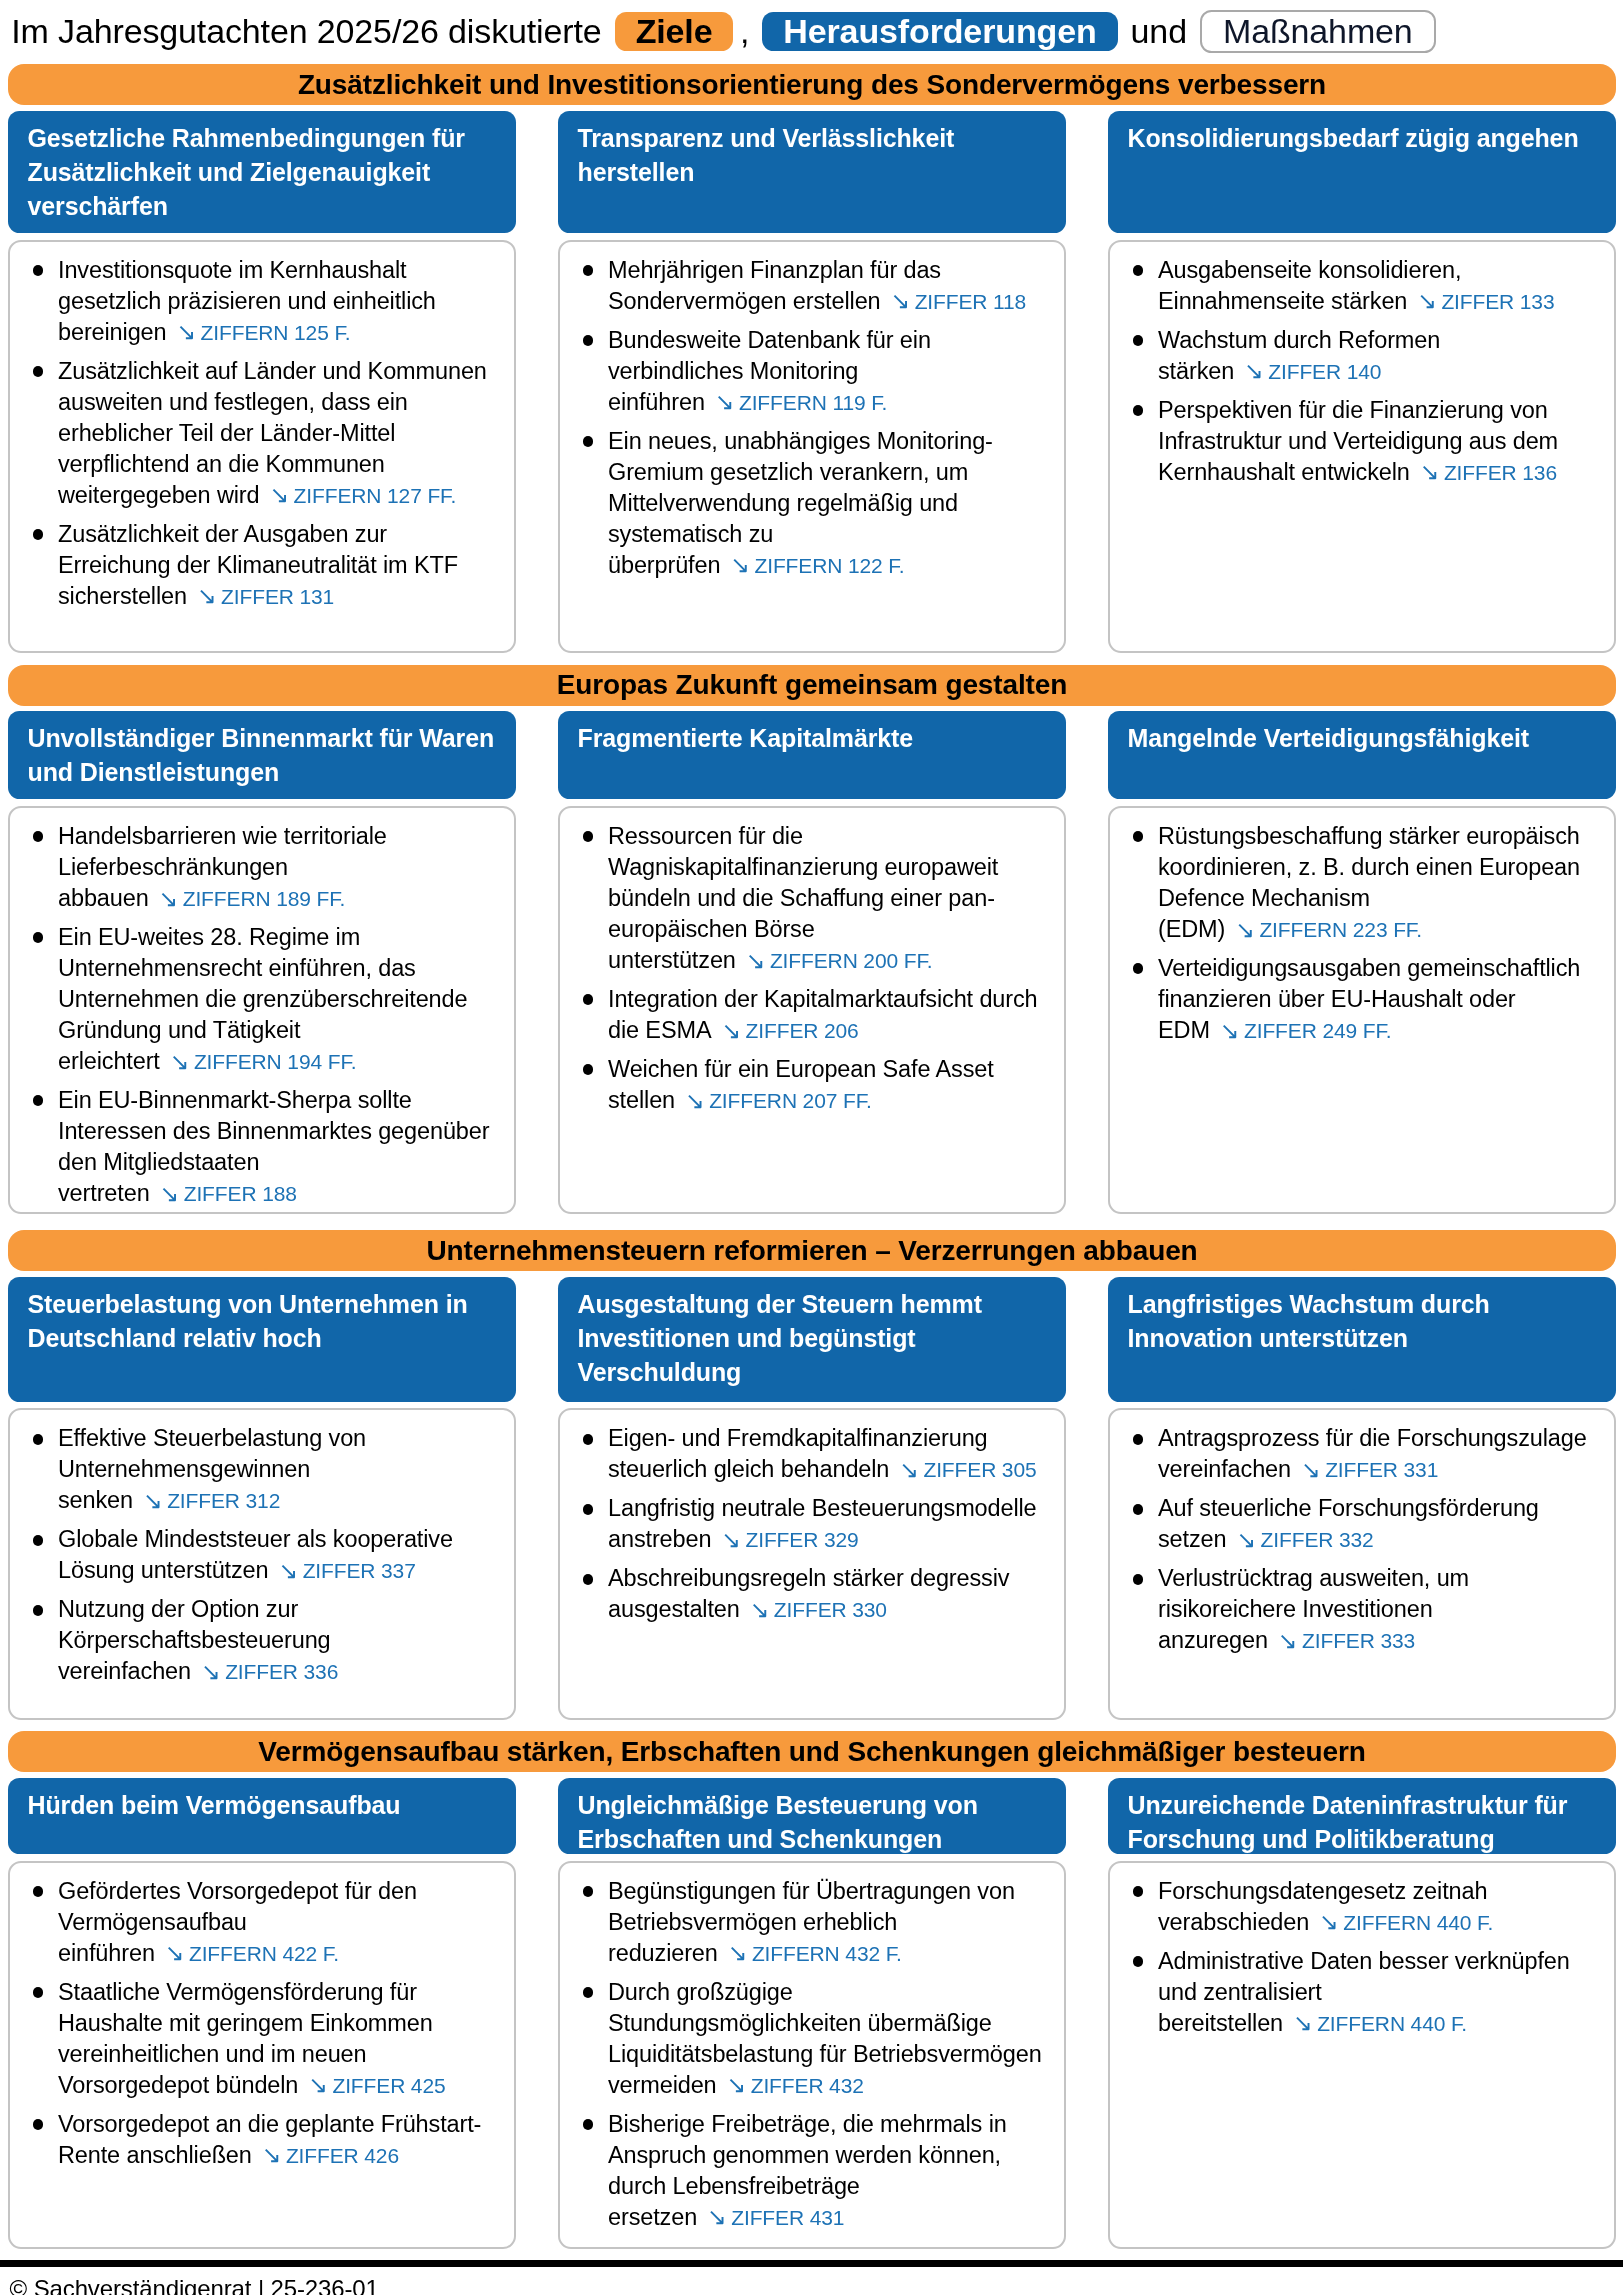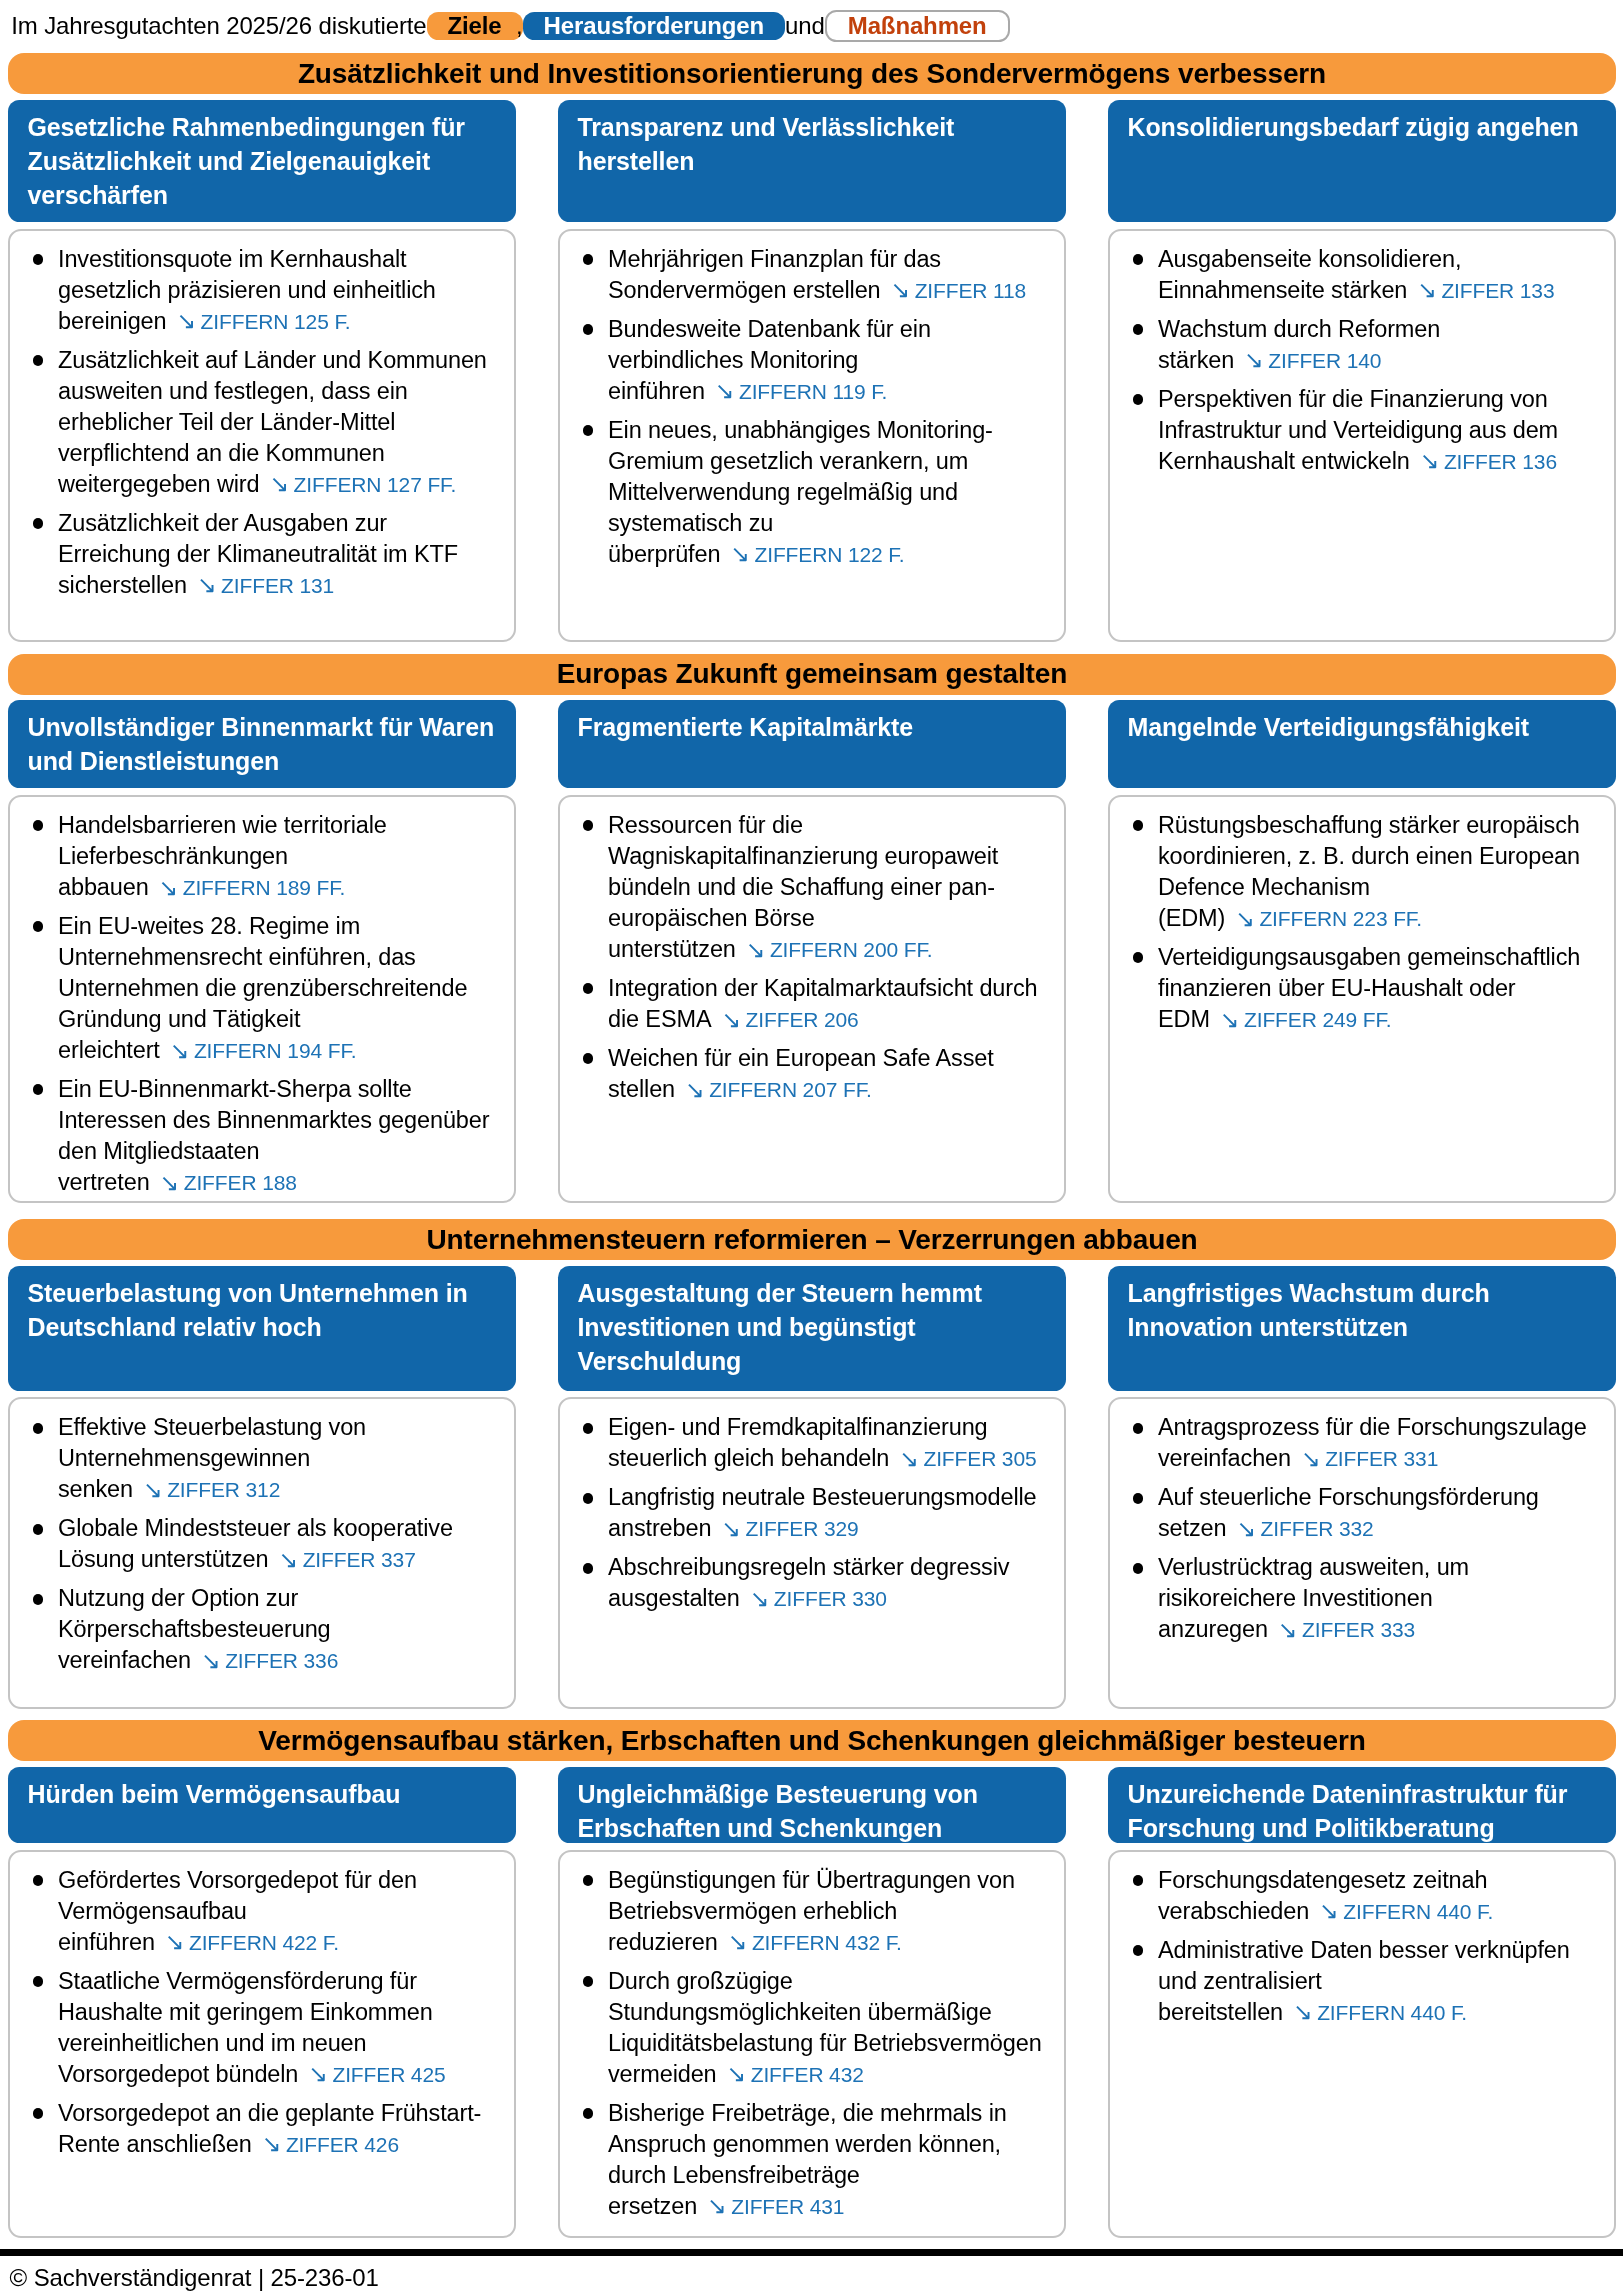--- a/index.html
+++ b/index.html
@@ -11,27 +11,27 @@
   *{box-sizing:border-box;}
   html,body{margin:0;padding:0;}
   body{
     width:1624px;height:2295px;background:#fff;color:#000;
     font-family:"Liberation Sans","DejaVu Sans",sans-serif;
     letter-spacing:-0.01em;overflow:hidden;
   }
   .page{width:1624px;height:2295px;padding:0 8px;}
   
   .title-row{
-    display:flex;align-items:center;
-    padding:9.7px 3.2px 11.4px 3.2px;font-size:24px;line-height:1.1;white-space:nowrap;
+    display:flex;align-items:center;gap:13px;
+    padding:9.7px 3.2px 11.4px 3.2px;font-size:34px;line-height:1.1;white-space:nowrap;
   }
   .badge{border-radius:11.4px;padding:1px 21px;font-weight:bold;display:inline-block;}
   .badge.orange{background:var(--orange);color:#000;}
   .badge.blue{background:var(--blue);color:#fff;}
-  .badge.plain{background:#fff;color:#c2410c;font-weight:bold;border:2.4px solid #A9A9A9;}
+  .badge.plain{background:#fff;color:#0f172a;font-weight:normal;border:2.4px solid #A9A9A9;}
   .sep{margin-left:-6.5px;}
   
   .banner{
     background:var(--orange);border-radius:16px;height:41px;
     display:flex;align-items:center;justify-content:center;text-align:center;
     font-size:28px;font-weight:bold;margin-bottom:5.7px;
   }
   .cols{display:flex;gap:42px;}
   .col{flex:1 1 0;display:flex;flex-direction:column;min-width:0;}
   .head{

